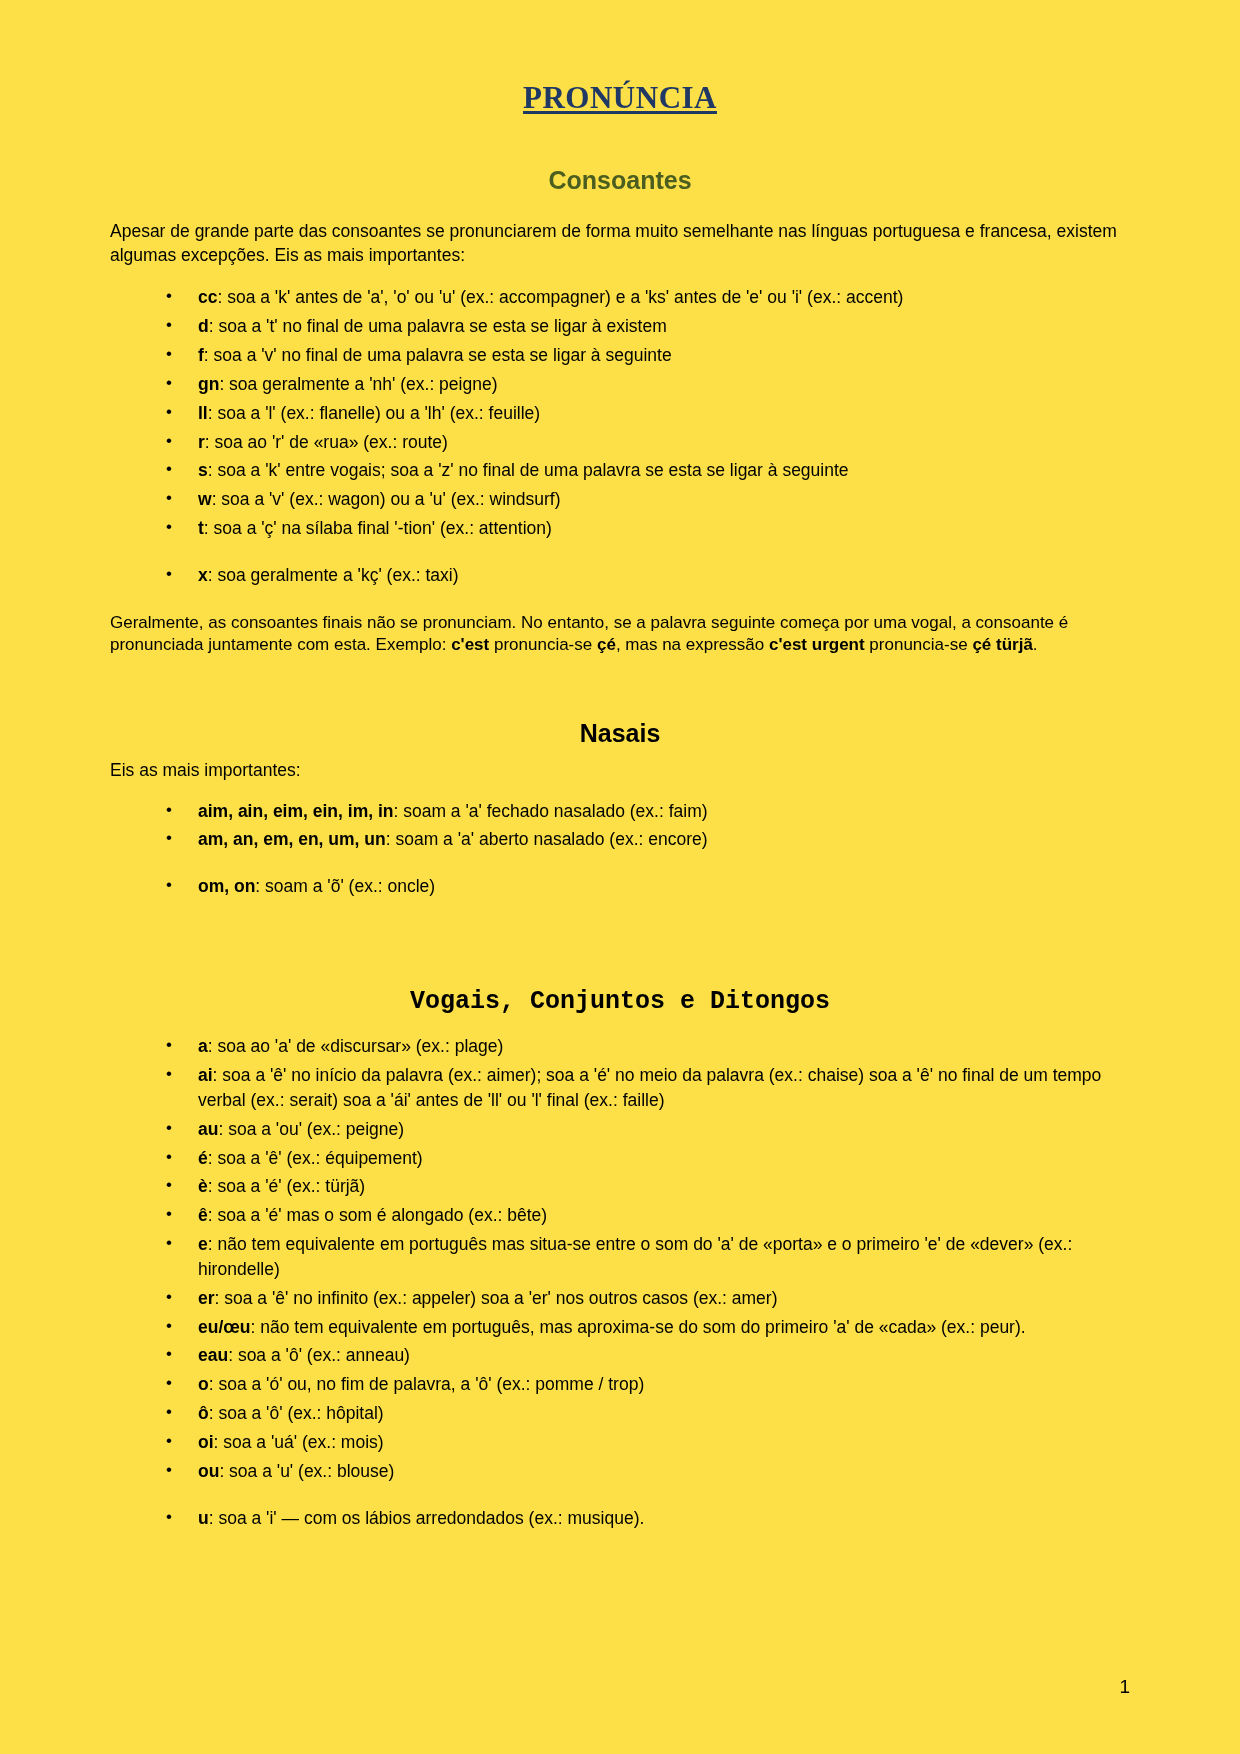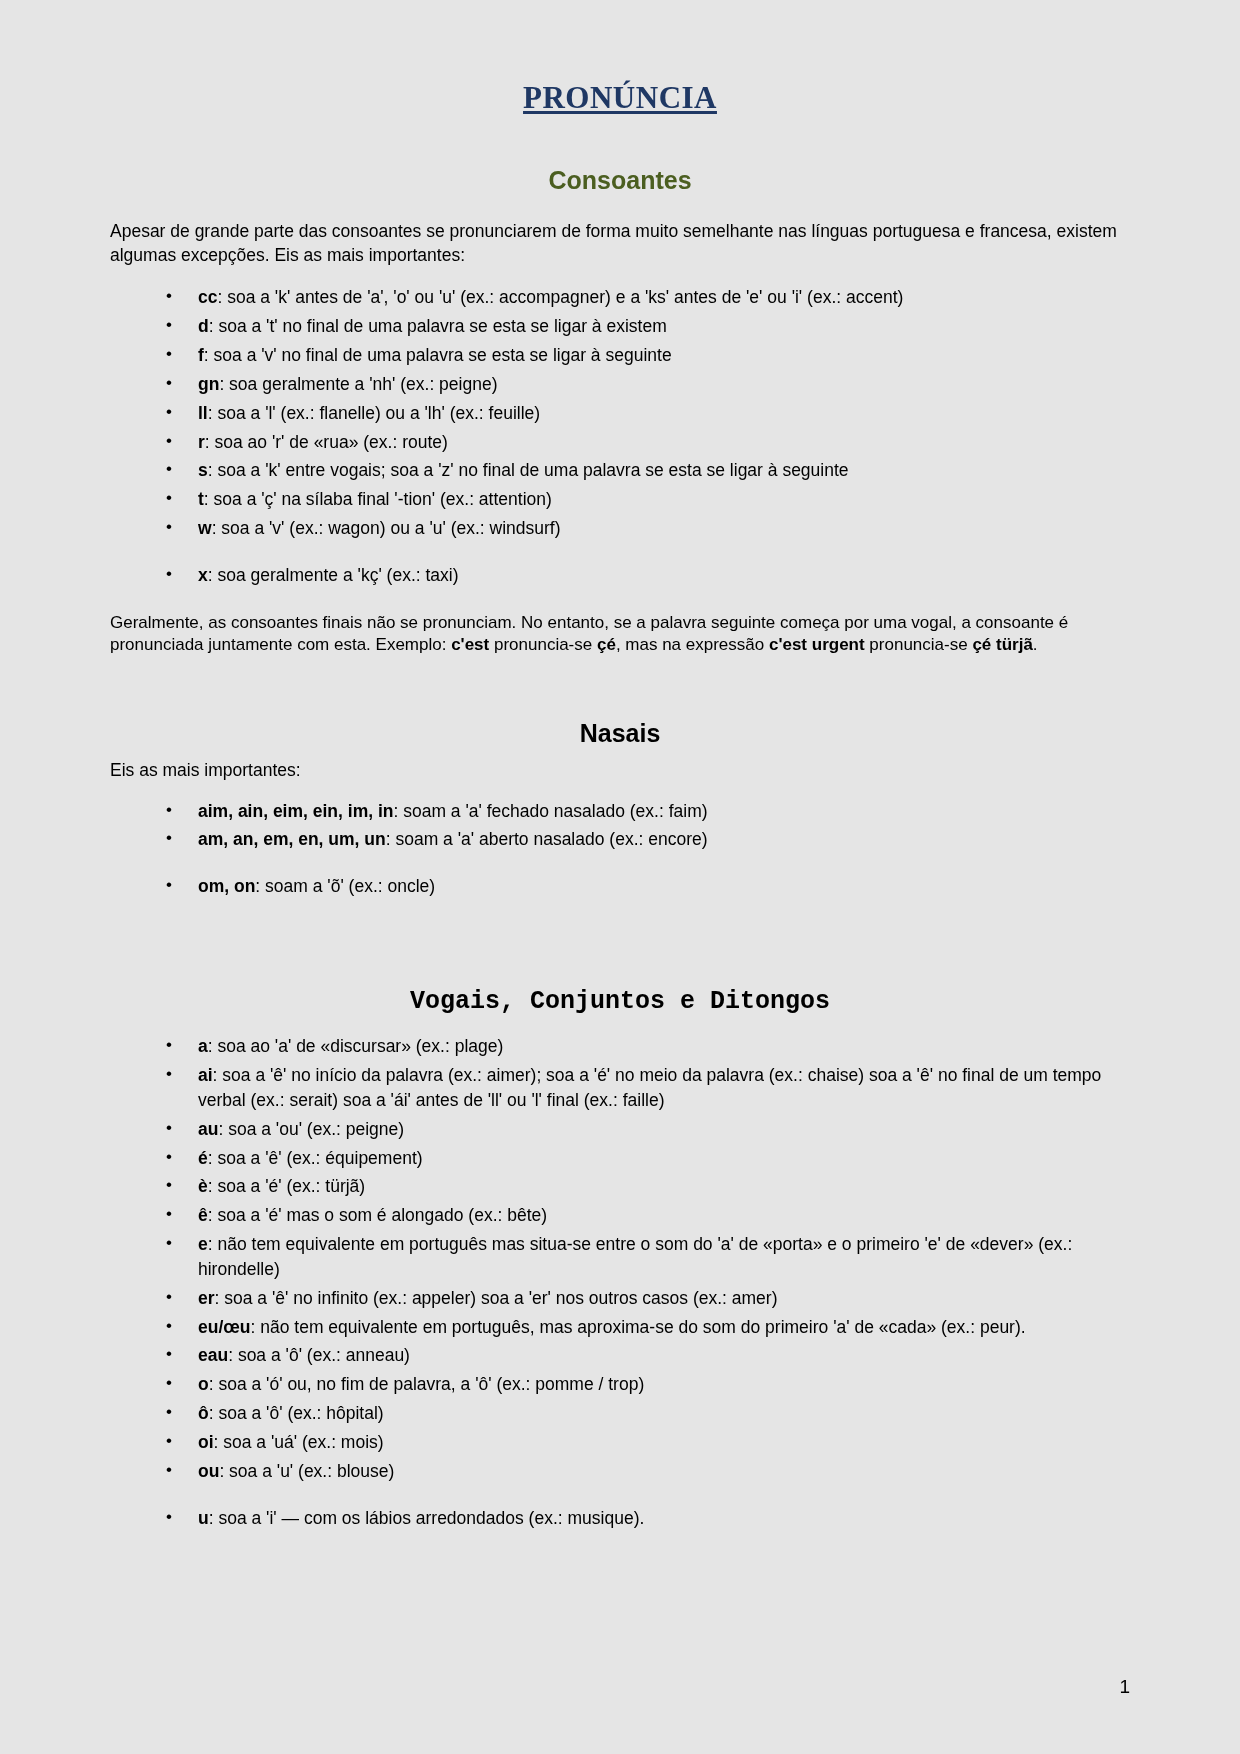--- a/index.html
+++ b/index.html
@@ -8,21 +8,21 @@
     background: #ffffff;
   }
   body {
     font-family: "Liberation Sans", sans-serif;
     color: #000000;
   }
   .page {
     position: relative;
     width: 1240px;
     min-height: 1754px;
-    background: #e5e5e5;
+    background: #fde047;
     margin: 0 auto;
     box-sizing: border-box;
     padding: 70px 110px 40px 110px;
   }
   .doc-title {
     text-align: center;
     font-family: "Liberation Serif", serif;
     font-weight: bold;
     font-size: 31px;
     letter-spacing: 0.5px;
@@ -121,22 +121,22 @@
   <p class="para">Apesar de grande parte das consoantes se pronunciarem de forma muito semelhante nas línguas portuguesa e francesa, existem algumas excepções. Eis as mais importantes:</p>
 
   <ul class="bl" id="consoantes-list">
       <li><b>cc</b><span>: soa a 'k' antes de 'a', 'o' ou 'u' (ex.: accompagner) e a 'ks' antes de 'e' ou 'i' (ex.: accent)</span></li>
       <li><b>d</b><span>: soa a 't' no final de uma palavra se esta se ligar à existem</span></li>
       <li><b>f</b><span>: soa a 'v' no final de uma palavra se esta se ligar à seguinte</span></li>
       <li><b>gn</b><span>: soa geralmente a 'nh' (ex.: peigne)</span></li>
       <li><b>ll</b><span>: soa a 'l' (ex.: flanelle) ou a 'lh' (ex.: feuille)</span></li>
       <li><b>r</b><span>: soa ao 'r' de «rua» (ex.: route)</span></li>
       <li><b>s</b><span>: soa a 'k' entre vogais; soa a 'z' no final de uma palavra se esta se ligar à seguinte</span></li>
+      <li><b>w</b><span>: soa a 'v' (ex.: wagon) ou a 'u' (ex.: windsurf)</span></li>
       <li><b>t</b><span>: soa a 'ç' na sílaba final '-tion' (ex.: attention)</span></li>
-      <li><b>w</b><span>: soa a 'v' (ex.: wagon) ou a 'u' (ex.: windsurf)</span></li>
       <li class="gap"><b>x</b><span>: soa geralmente a 'kç' (ex.: taxi)</span></li>
     </ul>
 
   <p class="para tight" id="consoantes-note">Geralmente, as consoantes finais não se pronunciam. No entanto, se a palavra seguinte começa por uma vogal, a consoante é pronunciada juntamente com esta. Exemplo: <b>c'est</b> pronuncia-se <b>çé</b>, mas na expressão <b>c'est urgent</b> pronuncia-se <b>çé türjã</b>.</p>
 
   <h2 class="h-black h-nasais">Nasais</h2>
 
   <p class="lead">Eis as mais importantes:</p>
 
   <ul class="bl" id="nasais-list">

